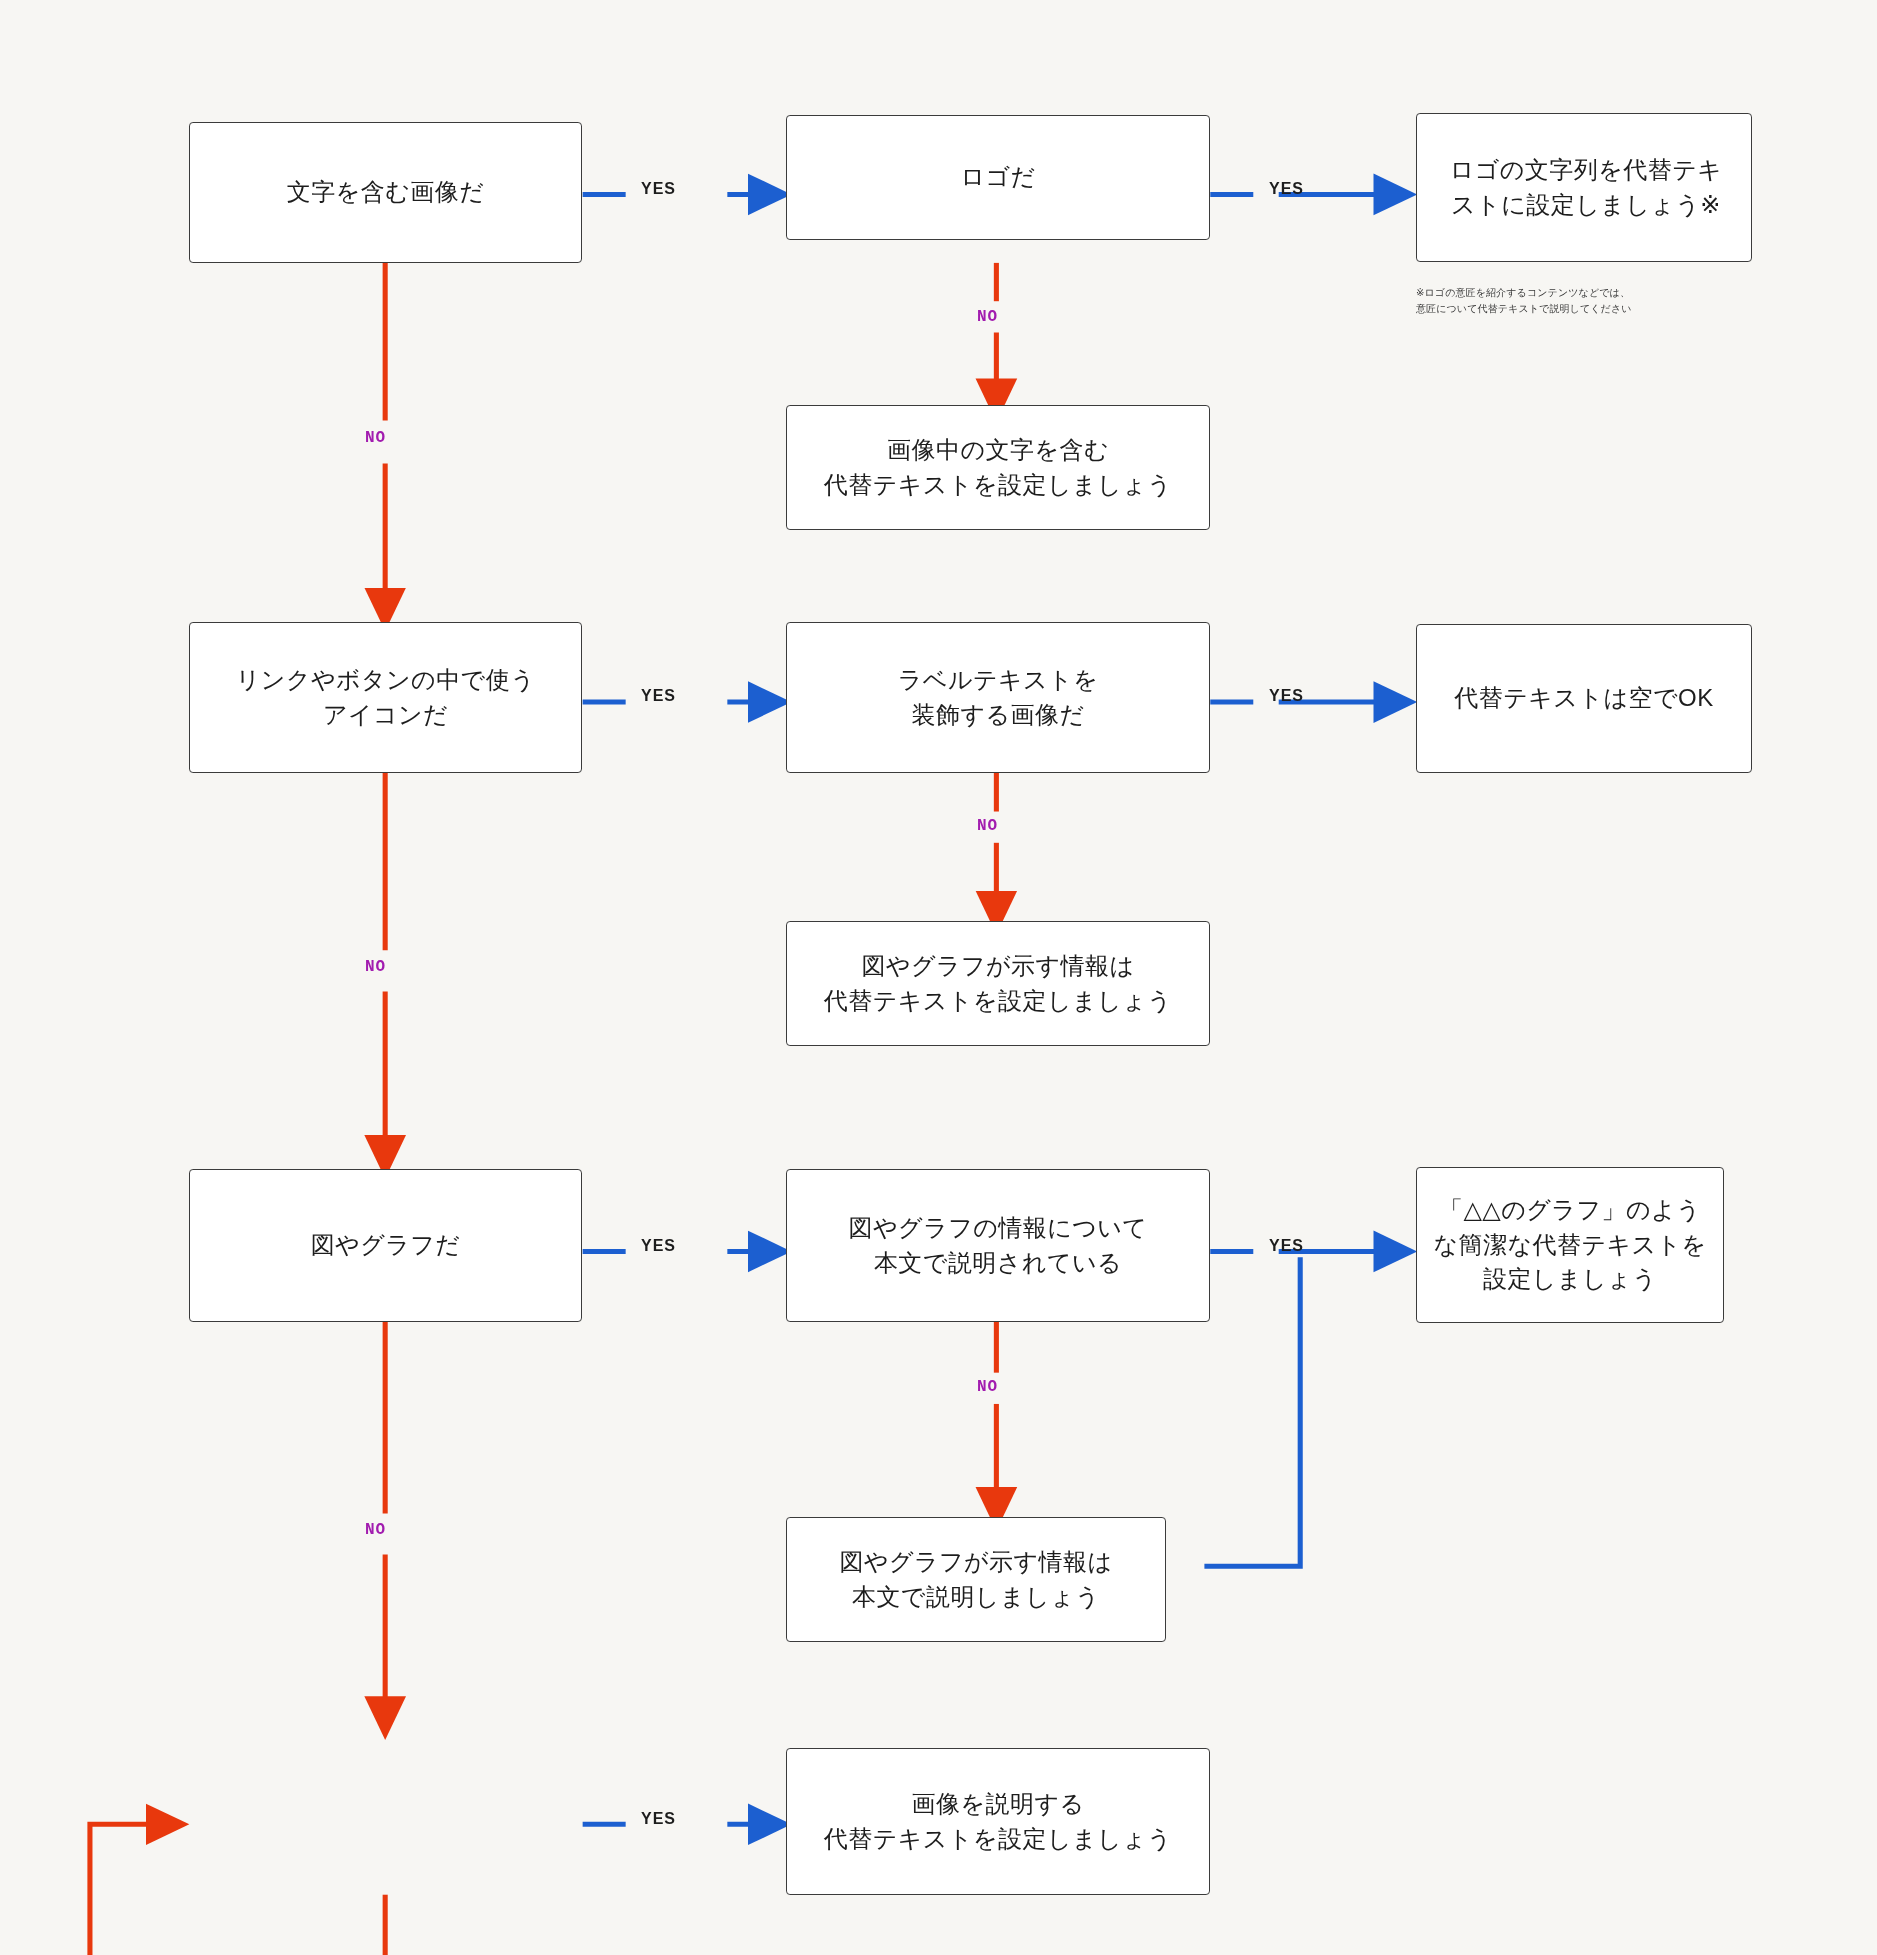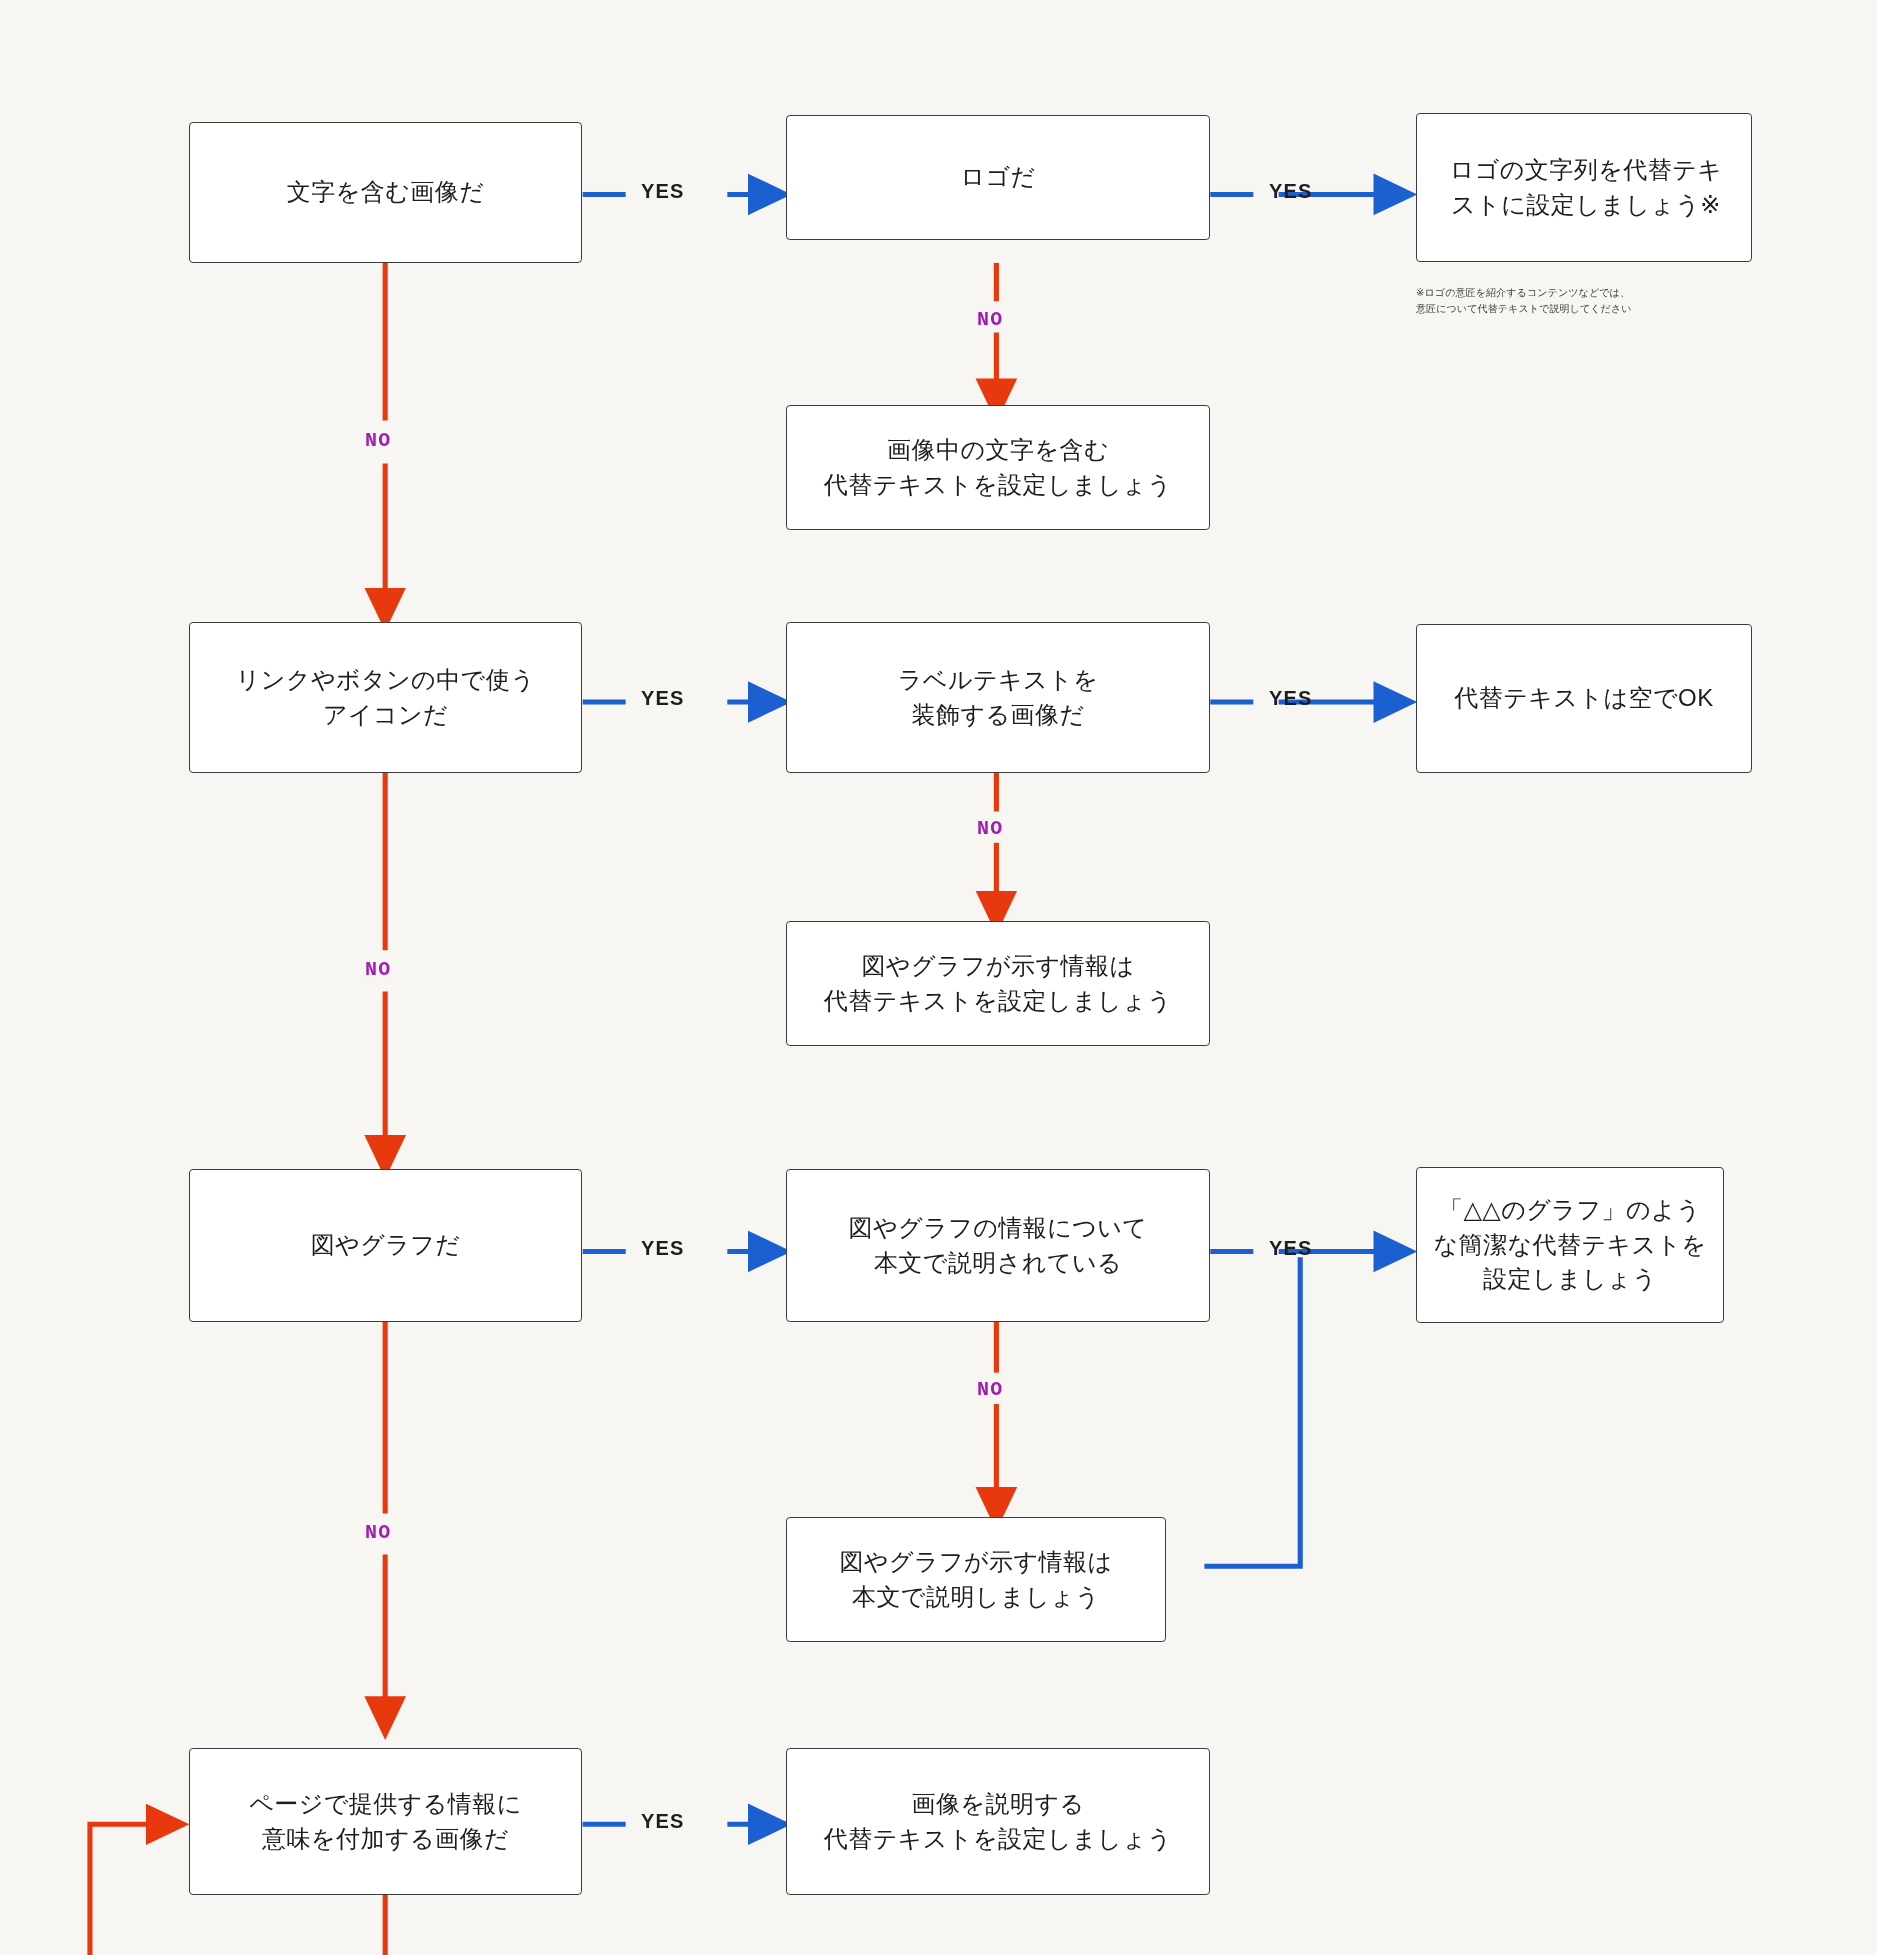--- a/index.html
+++ b/index.html
@@ -41,21 +41,21 @@
     letter-spacing: 0.02em;
     color: #1d1d1d;
     padding: 3.9px 7px;
   }
   .node span.txt {
     display: block;
     white-space: pre-line;
   }
   .edge-label {
     position: absolute;
-    font-size: 20px;
+    font-size: 16px;
     font-weight: bold;
     letter-spacing: 0.06em;
     color: #1d1d1d;
     white-space: nowrap;
   }
   .edge-label.yes {
     color: #1d1d1d;
   }
   .edge-label.no {
     color: #a21caf;
@@ -189,24 +189,20 @@
     <span class="txt">「△△のグラフ」のよう
 な簡潔な代替テキストを
 設定しましょう</span>
   </div>
 
   <div class="node" style="left:786px; top:1517px; width:380px; height:125px;">
     <span class="txt">図やグラフが示す情報は
 本文で説明しましょう</span>
   </div>
 
-  <div class="node" style="left:189px; top:1748px; width:393px; height:147px;">
-    <span class="txt">ページで提供する情報に
-意味を付加する画像だ</span>
-  </div>
 
   <div class="node" style="left:786px; top:1748px; width:424px; height:147px;">
     <span class="txt">画像を説明する
 代替テキストを設定しましょう</span>
   </div>
 
   <div class="edge-label yes" style="left:641px; top:180px;">YES</div>
   <div class="edge-label yes" style="left:1269px; top:180px;">YES</div>
   <div class="edge-label no" style="left:977px; top:308px;">NO</div>
   <div class="edge-label no" style="left:365px; top:429px;">NO</div>

